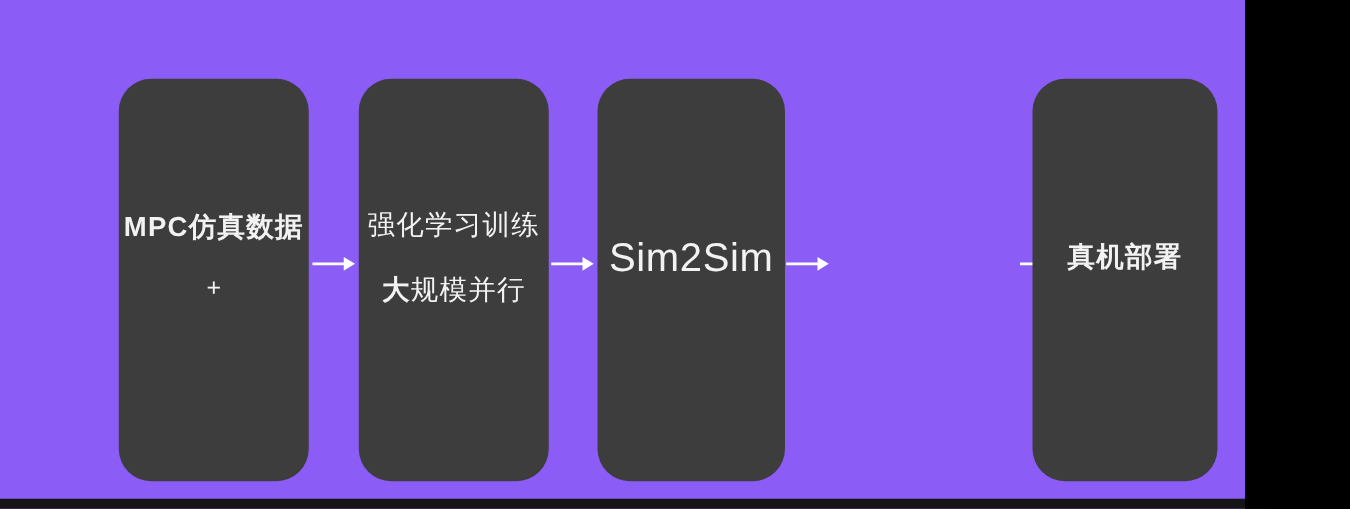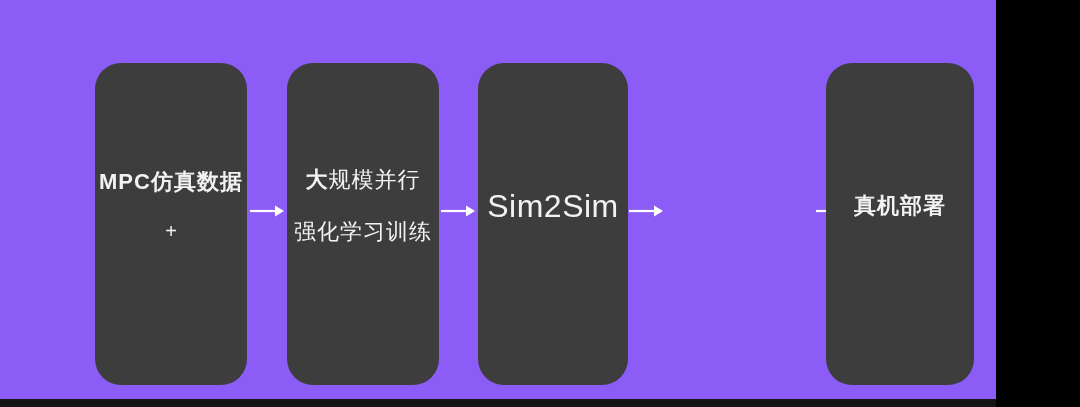--- a/index.html
+++ b/index.html
@@ -86,24 +86,24 @@
 
   <div class="arrow a1">
     <svg width="36" height="16" viewBox="0 0 36 16" aria-hidden="true">
       <line x1="1" y1="8" x2="27" y2="8" stroke="#ffffff" stroke-width="2.2"></line>
       <polygon points="26,2.5 35,8 26,13.5" fill="#ffffff"></polygon>
     </svg>
   </div>
 
   <div class="node n2">
     <div class="node-content gap30">
+      <div class="line cjk normal">强化学习训练</div>
       <div class="line cjk">
         <span class="bold">大</span><span class="normal">规模并行</span>
       </div>
-      <div class="line cjk normal">强化学习训练</div>
     </div>
   </div>
 
   <div class="arrow a2">
     <svg width="36" height="16" viewBox="0 0 36 16" aria-hidden="true">
       <line x1="1" y1="8" x2="27" y2="8" stroke="#ffffff" stroke-width="2.2"></line>
       <polygon points="26,2.5 35,8 26,13.5" fill="#ffffff"></polygon>
     </svg>
   </div>
 

